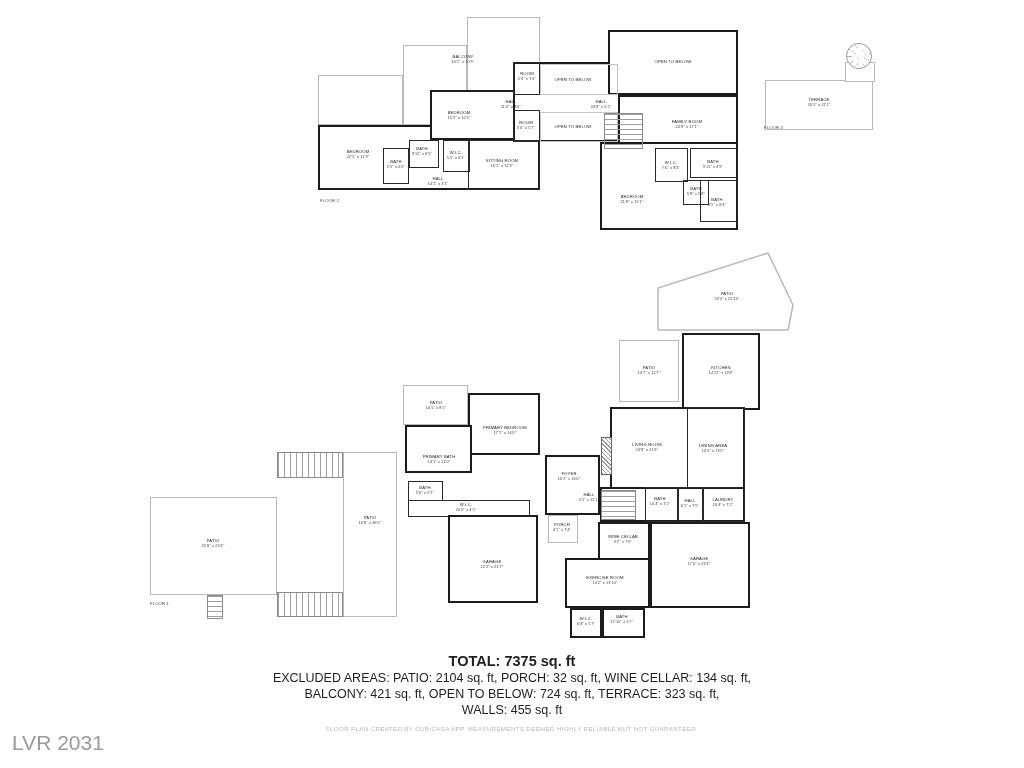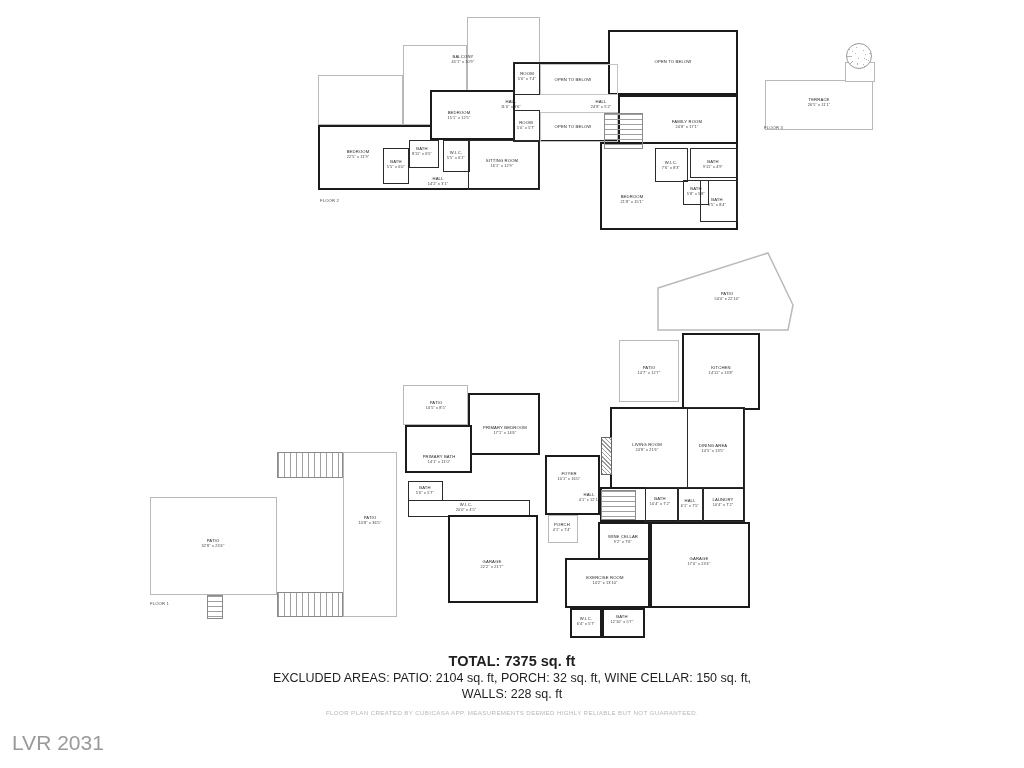--- a/index.html
+++ b/index.html
@@ -134,19 +134,20 @@
       <div class="label" style="left: 586px; top: 622px;"><span>W.I.C.</span><span class="dims">6'4" x 5'7"</span></div>
       <div class="label" style="left: 622px; top: 620px;"><span>BATH</span><span class="dims">12'10" x 5'7"</span></div>
       <div class="label" style="left: 492px; top: 565px;"><span>GARAGE</span><span class="dims">22'2" x 21'7"</span></div>
       <div class="label" style="left: 370px; top: 521px;"><span>PATIO</span><span class="dims">10'8" x 36'5"</span></div>
       <div class="label" style="left: 213px; top: 544px;"><span>PATIO</span><span class="dims">32'8" x 23'4"</span></div>
       <div class="label floor" style="left: 150px; top: 604px;"><span>FLOOR 1</span></div>
     </div>
 
   <div id="footer">
     <div class="total">TOTAL: 7375 sq. ft</div>
-    <div class="line">EXCLUDED AREAS: PATIO: 2104 sq. ft, PORCH: 32 sq. ft, WINE CELLAR: 150 sq. ft,</div>
-    <div class="line">WALLS: 228 sq. ft</div>
+    <div class="line">EXCLUDED AREAS: PATIO: 2104 sq. ft, PORCH: 32 sq. ft, WINE CELLAR: 134 sq. ft,</div>
+    <div class="line">BALCONY: 421 sq. ft, OPEN TO BELOW: 724 sq. ft, TERRACE: 323 sq. ft,</div>
+    <div class="line">WALLS: 455 sq. ft</div>
     <div class="disclaimer">FLOOR PLAN CREATED BY CUBICASA APP. MEASUREMENTS DEEMED HIGHLY RELIABLE BUT NOT GUARANTEED.</div>
   </div>
 
   <div id="watermark">LVR 2031</div>
 </div>
 
 </body></html>

